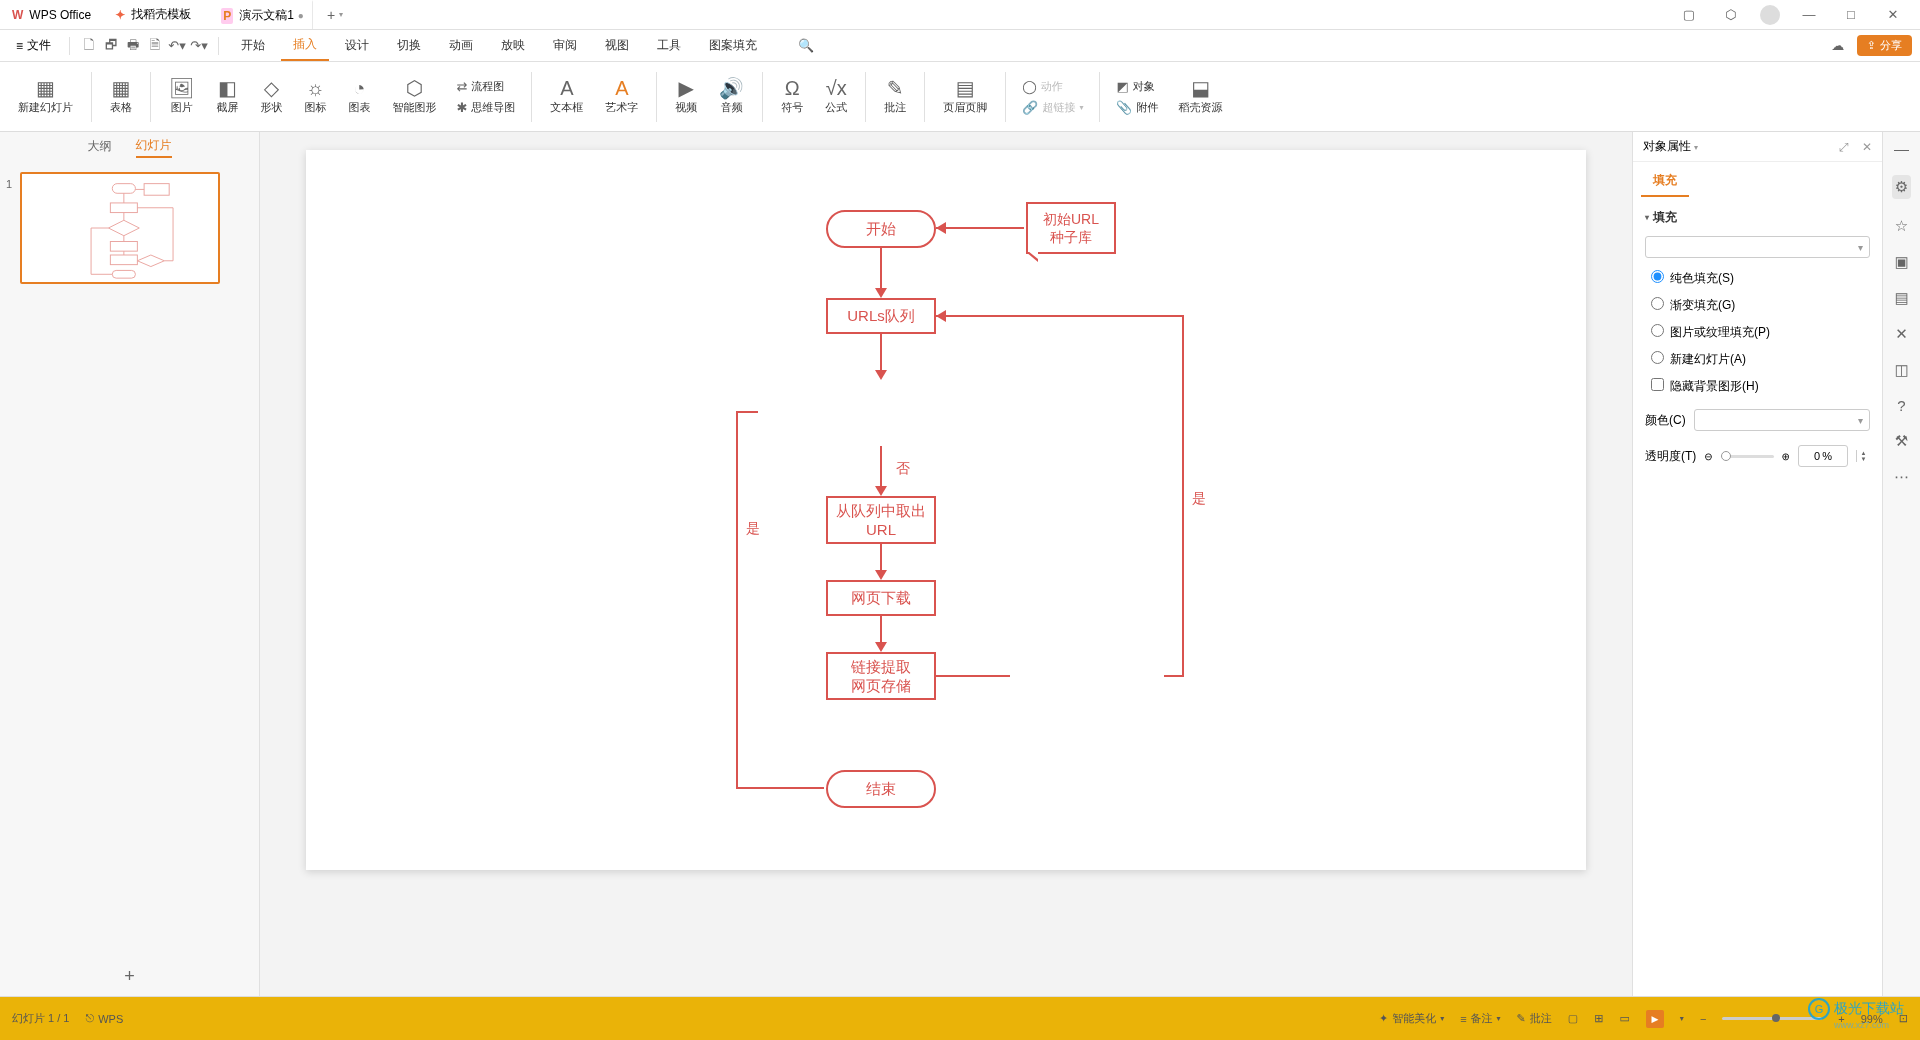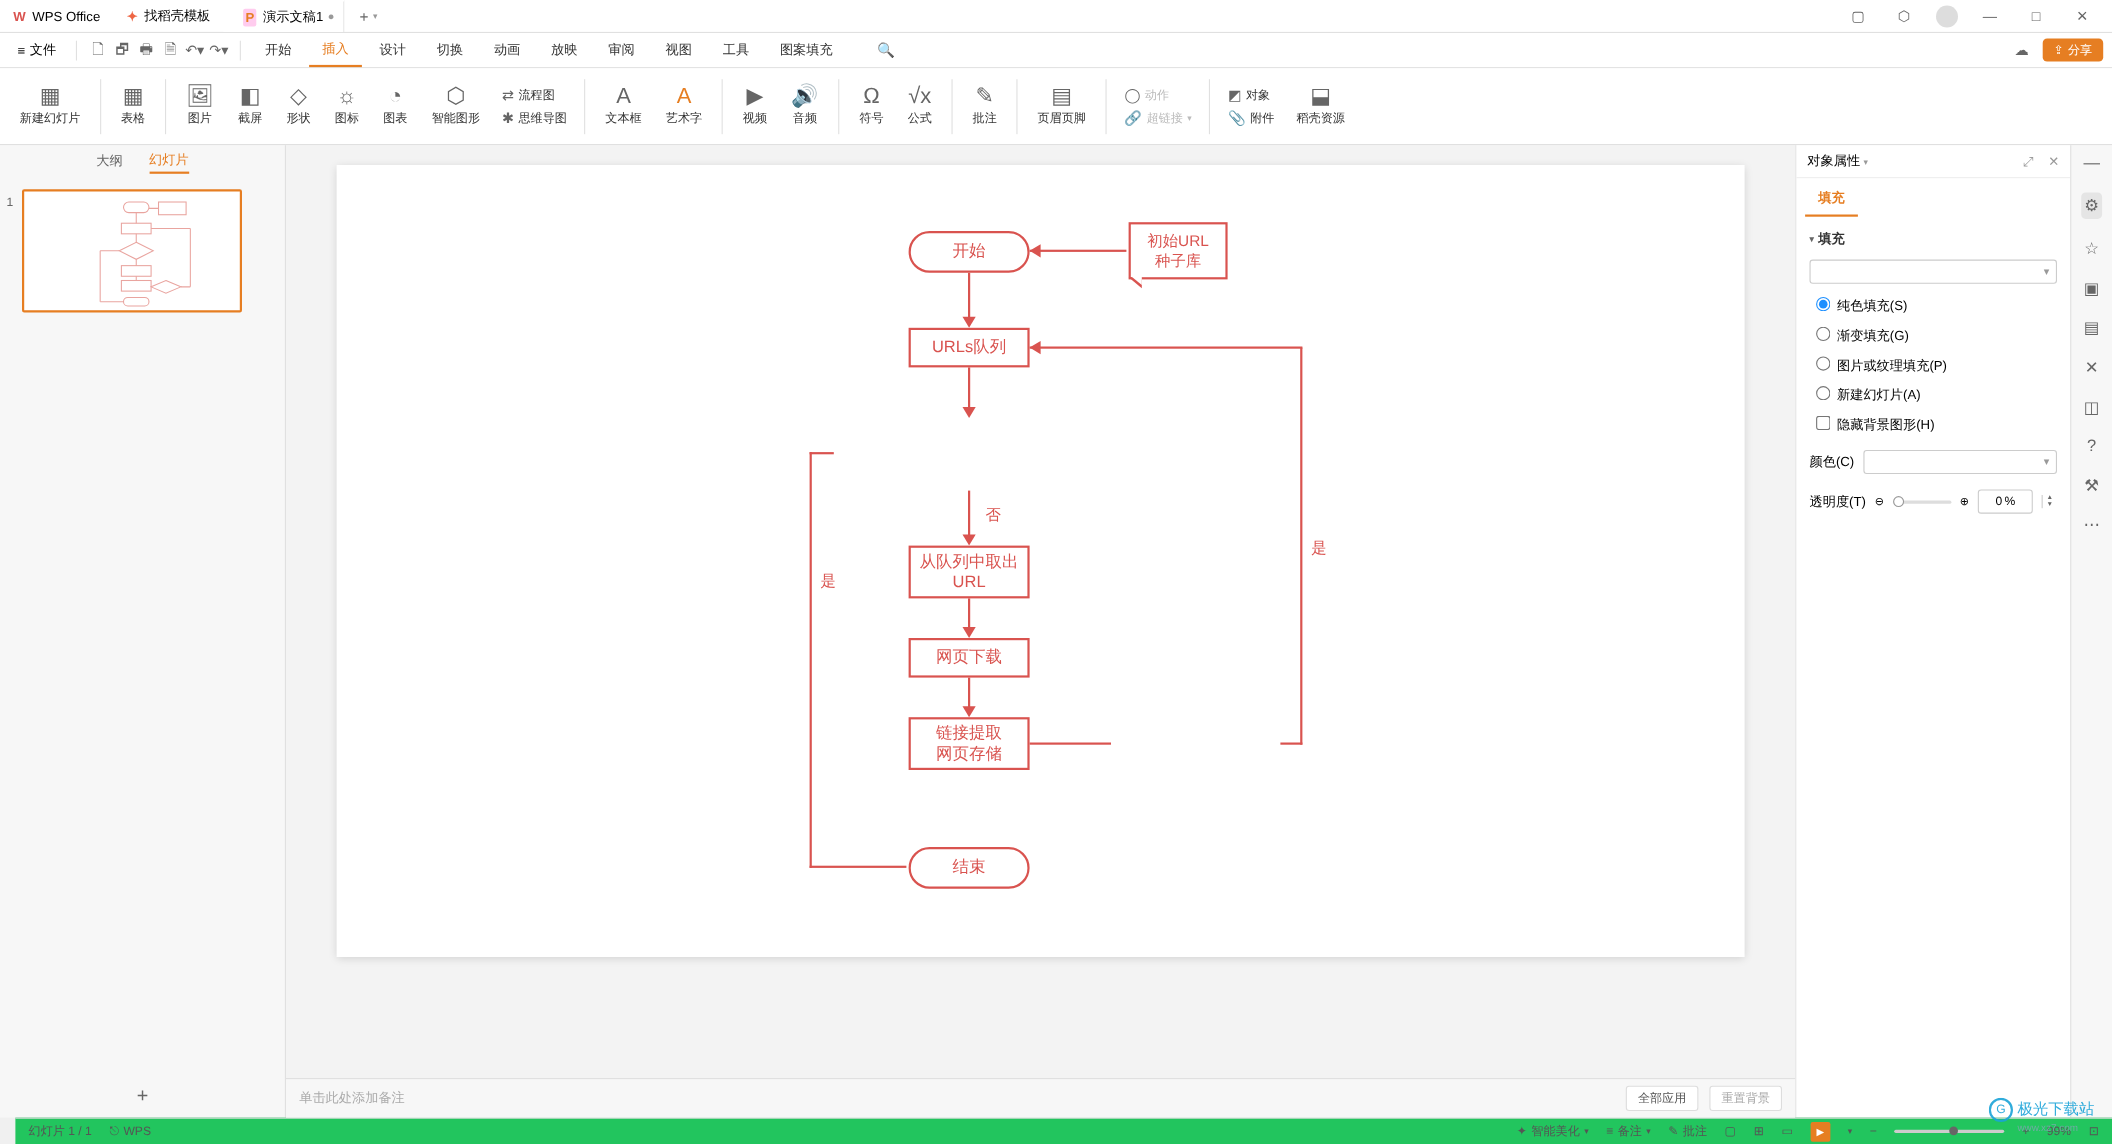--- a/index.html
+++ b/index.html
@@ -94,21 +94,21 @@
     .slider .knob { width: 10px; height: 10px; background: #fff; border: 1px solid #999; border-radius: 50%; position: absolute; left: 0; top: -4px; }
     .num-input { width: 50px; height: 22px; border: 1px solid #ccc; border-radius: 3px; display: flex; align-items: center; justify-content: center; gap: 2px; font-size: 11px; }
     .spinner { width: 14px; display: flex; flex-direction: column; font-size: 6px; color: #666; border-left: 1px solid #ccc; height: 100%; }
     .spinner span { flex: 1; display: flex; align-items: center; justify-content: center; }
 
     
     .iconstrip { width: 38px; background: #f7f7f7; border-left: 1px solid #e0e0e0; display: flex; flex-direction: column; align-items: center; padding-top: 8px; gap: 18px; color: #666; font-size: 15px; }
     .iconstrip .active { background: #e5e5e5; border-radius: 4px; padding: 3px; }
 
     
-    .statusbar { height: 24px; background: #22c55e; border-top: 1px solid #ddd; display: flex; align-items: center; padding: 0 12px; font-size: 11px; color: #555; gap: 16px; margin-left: 14px; }
+    .statusbar { height: 44px; background: #eab308; border-top: 1px solid #ddd; display: flex; align-items: center; padding: 0 12px; font-size: 11px; color: #555; gap: 16px; }
     .statusbar .spacer { flex: 1; }
     .sb-item { display: flex; align-items: center; gap: 4px; }
     .zoom-slider { width: 100px; height: 3px; background: #ccc; position: relative; border-radius: 2px; }
     .zoom-slider .knob { width: 8px; height: 8px; background: #666; border-radius: 50%; position: absolute; left: 50%; top: -3px; }
     .sb-play { width: 18px; height: 18px; background: #e67e22; color: #fff; display: flex; align-items: center; justify-content: center; border-radius: 2px; font-size: 9px; }
     .watermark { position: fixed; right: 16px; bottom: 20px; color: #1aa3d8; font-size: 14px; display: flex; align-items: center; gap: 4px; opacity: .9; }
     .watermark .logo { width: 22px; height: 22px; border: 2px solid #1aa3d8; border-radius: 50%; display: flex; align-items: center; justify-content: center; font-size: 11px; }
     .watermark .sub { font-size: 9px; color: #7aa; position: absolute; bottom: -10px; left: 26px; }
 
     svg.diamond-svg { overflow: visible; }
@@ -376,27 +376,20 @@
       <span class="diamond-label" style="left:886px; top:340px;">是</span>
 
       <div class="arrow-line" style="left:430px; top:261px; width:22px; height:2px;"></div>
       <div class="arrow-line" style="left:430px; top:261px; width:2px; height:378px;"></div>
       <div class="arrow-line" style="left:430px; top:637px; width:88px; height:2px;"></div>
       <span class="diamond-label" style="left:440px; top:370px;">是</span>
 
       <div class="flowbox rounded" style="left:520px; top:620px; width:110px; height:38px;">结束</div>
     </div>
 
-    <div class="notesbar">
-      <span>单击此处添加备注</span>
-      <div class="right-actions">
-        <span class="ab">全部应用</span>
-        <span class="ab reset">重置背景</span>
-      </div>
-    </div>
   </div>
 
   <div class="rightpanel">
     <div class="rp-head">
       <span><span class="title">对象属性</span><span class="title-dd">▾</span></span>
       <span>
         <span style="margin-right:10px; color:#999;">⤢</span>
         <span style="color:#999;">✕</span>
       </span>
     </div>

